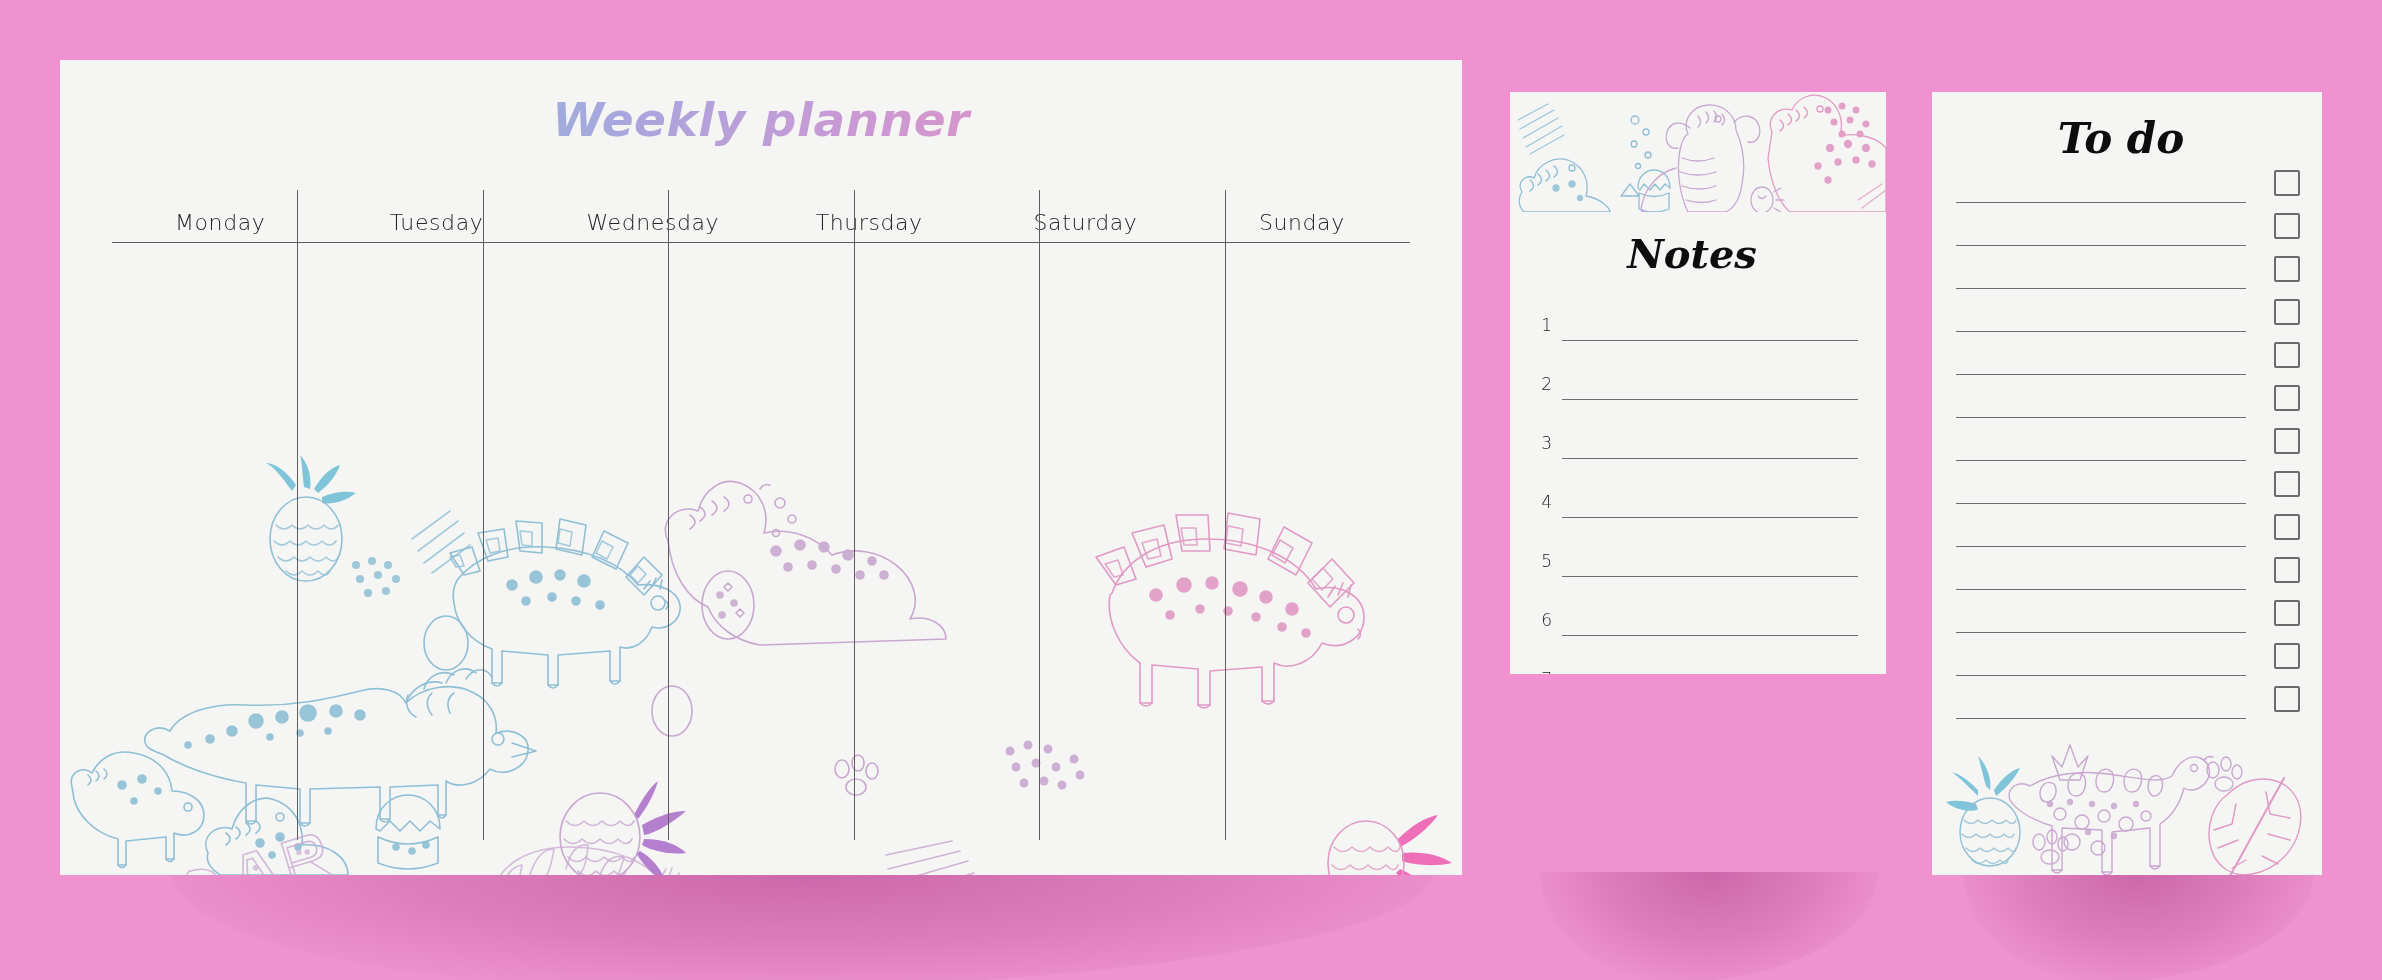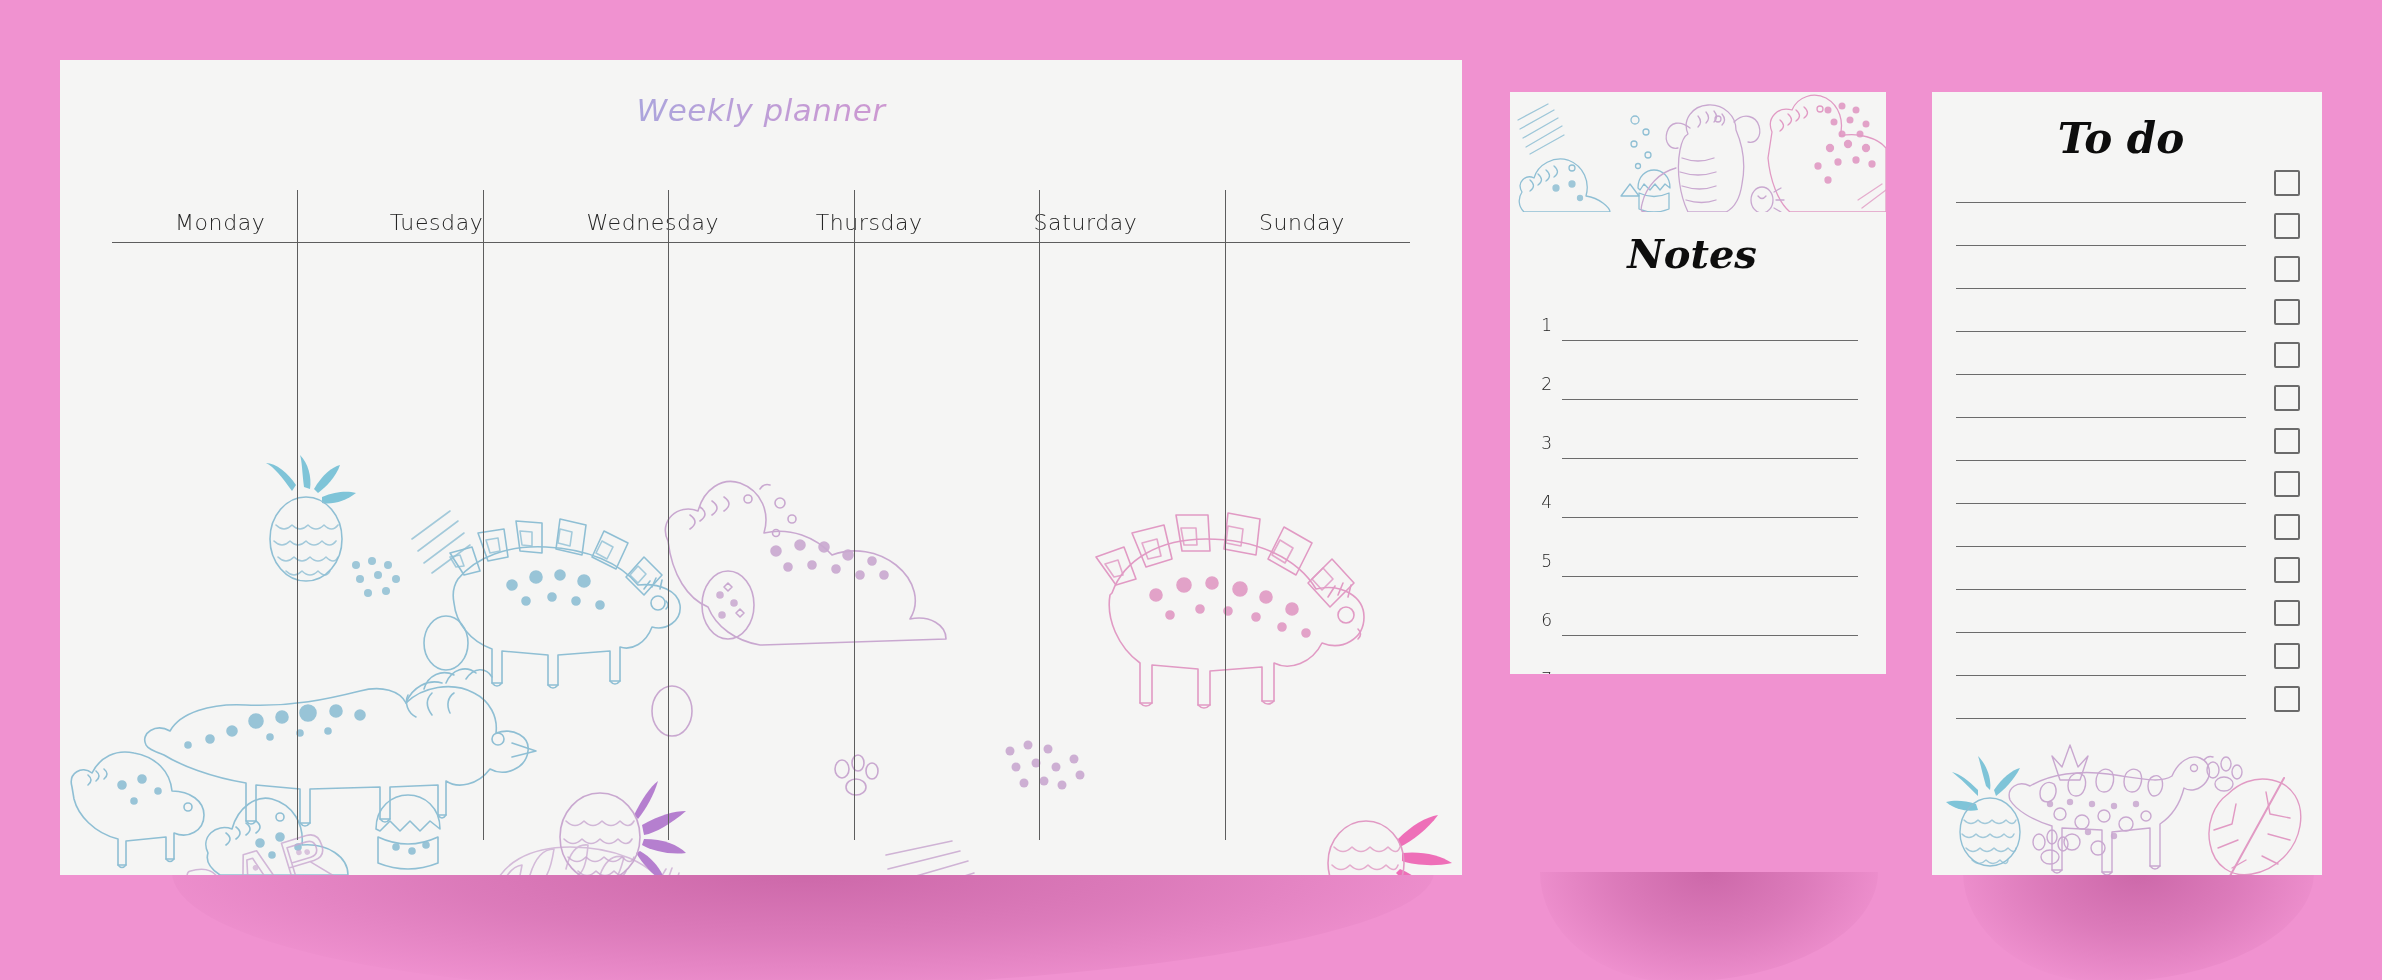--- a/index.html
+++ b/index.html
@@ -40,23 +40,23 @@
 
   
   #planner { left: 60px; top: 60px; width: 1402px; height: 815px; }
   #planner-shadow { left: 60px; top: 872px; width: 1402px; height: 118px; }
 
   .planner-title {
     position: absolute;
     top: 32px; left: 0; right: 0;
     text-align: center;
     font-family: "DejaVu Sans", sans-serif;
-    font-size: 31px;
+    font-size: 47px;
     font-style: italic;
-    font-weight: 400;
+    font-weight: 700;
     letter-spacing: 0.5px;
     background: linear-gradient(90deg,
         #7ed4dd 0%, #86cbe4 14%, #93b6e0 27%,
         #a9a6dd 40%, #c79ad4 55%, #dd93c9 70%, #ee8fc0 100%);
     -webkit-background-clip: text;
     background-clip: text;
     color: transparent;
     -webkit-text-fill-color: transparent;
   }
 

